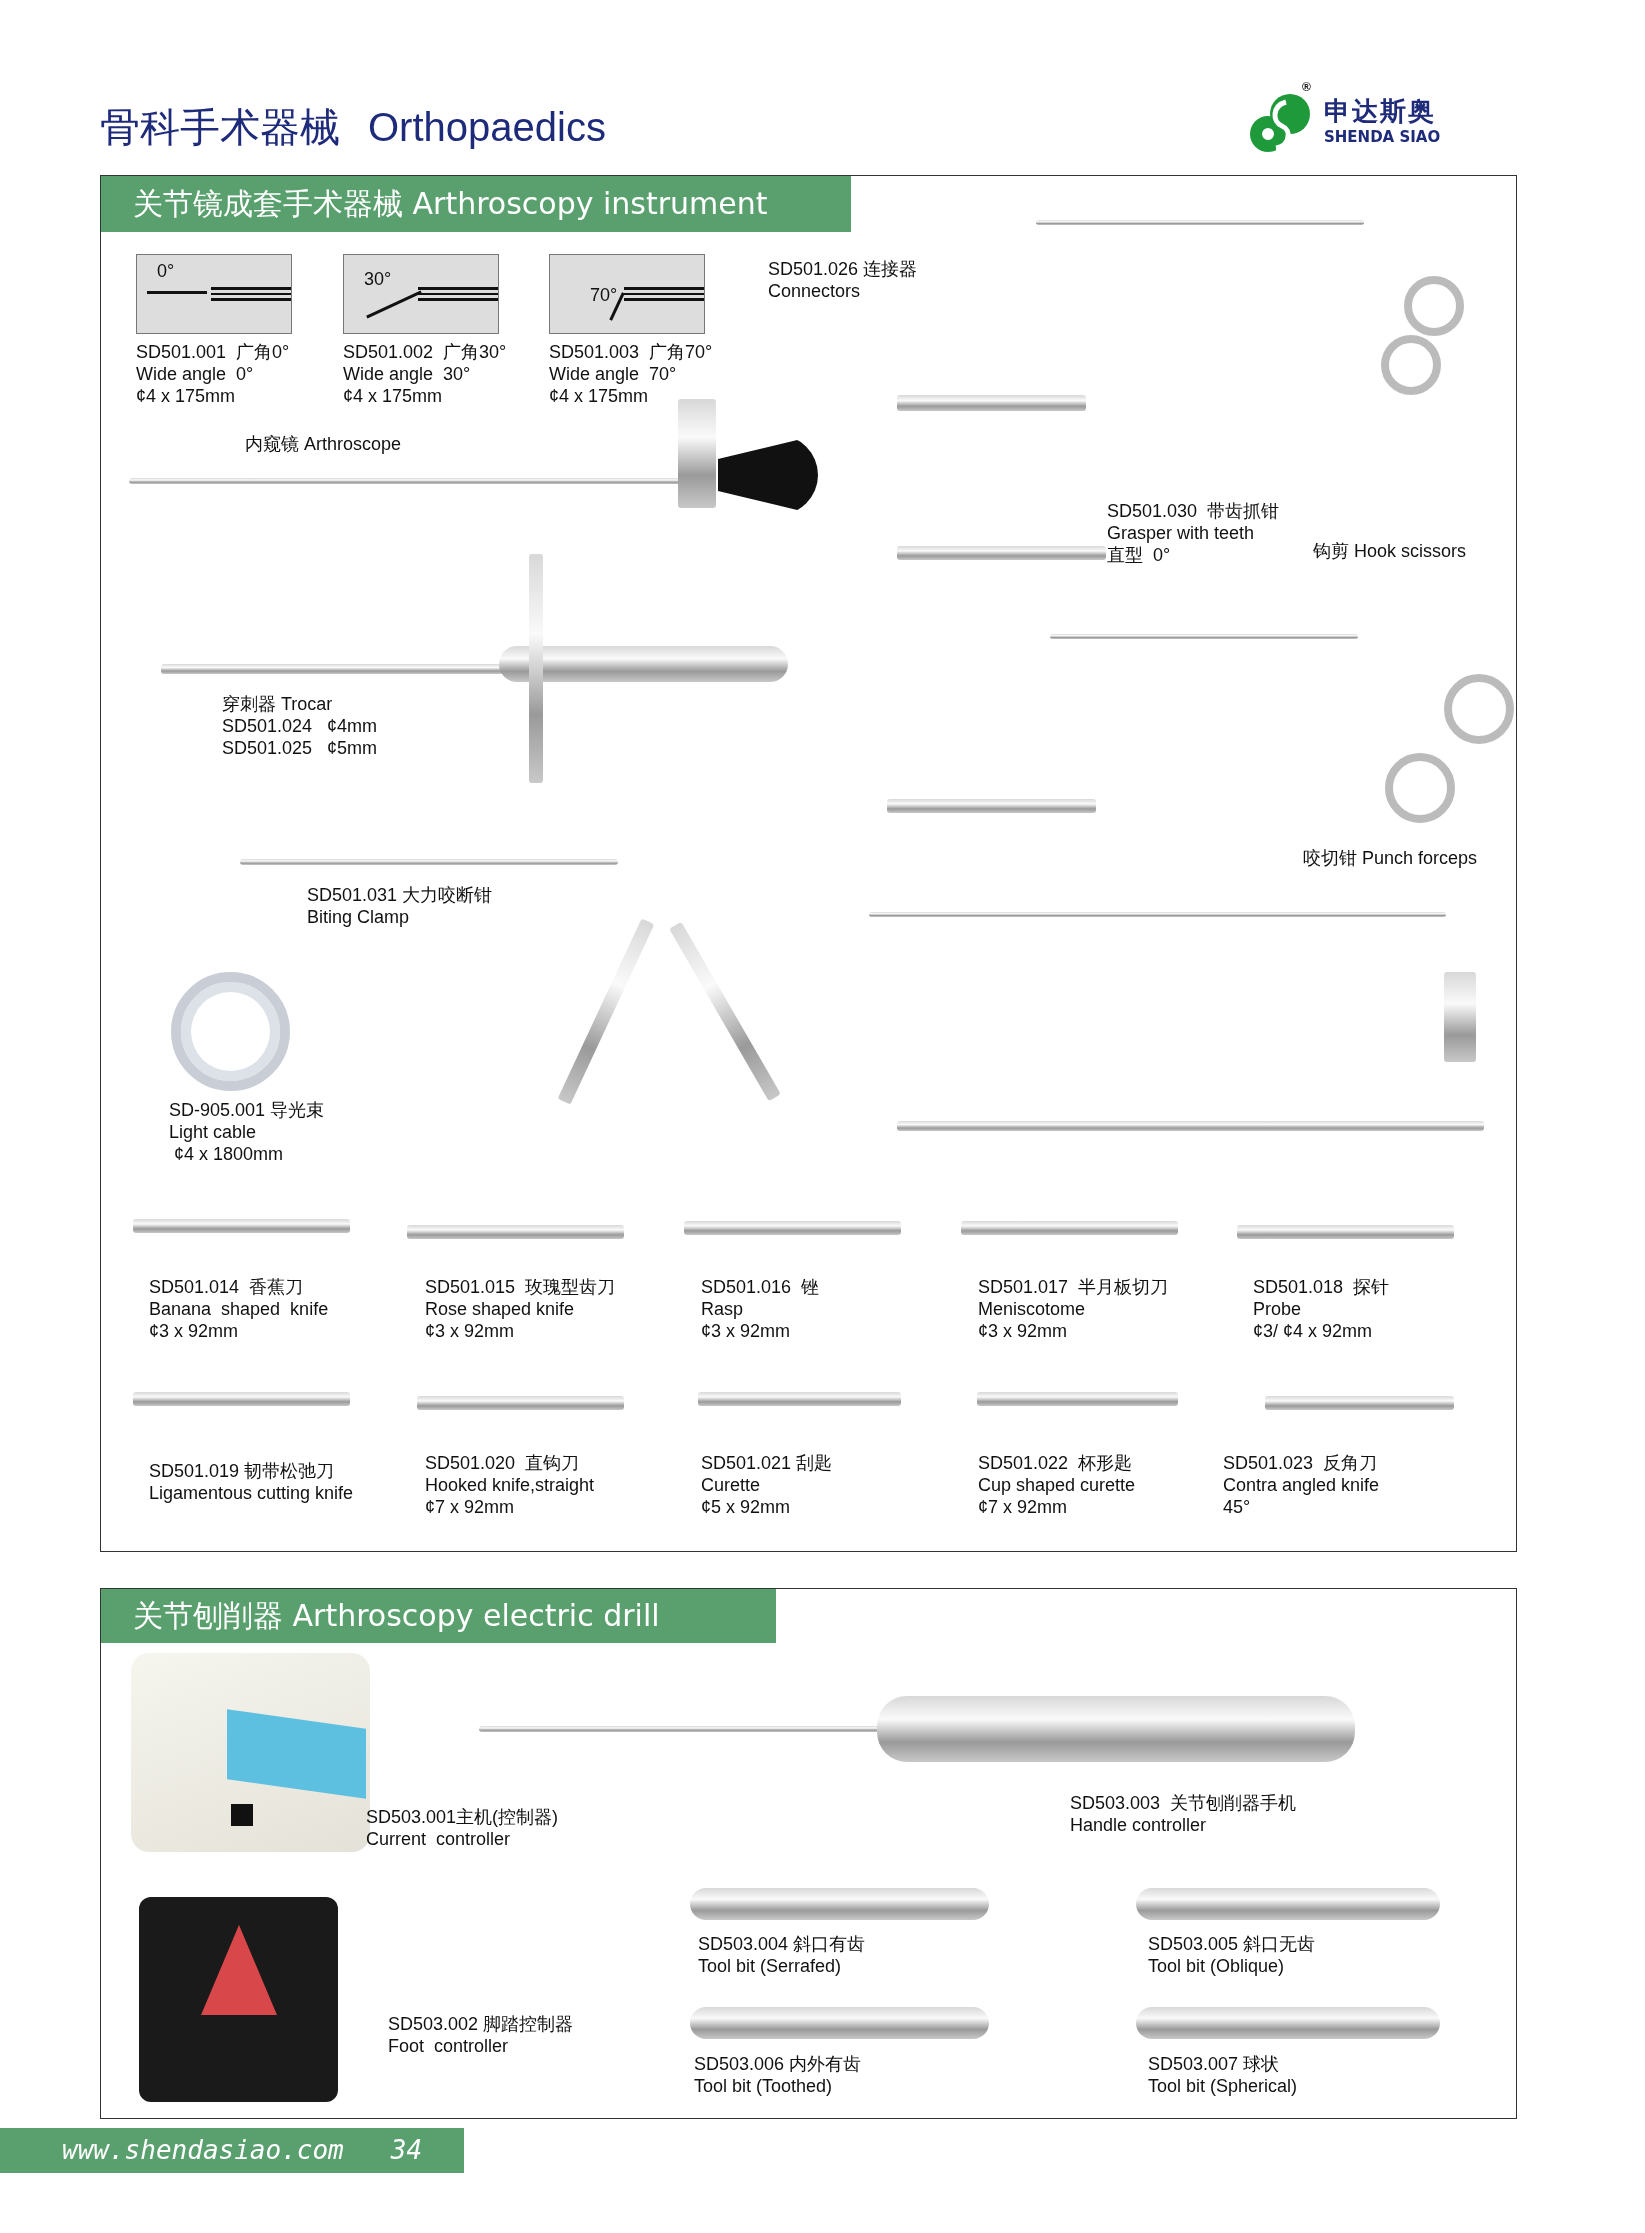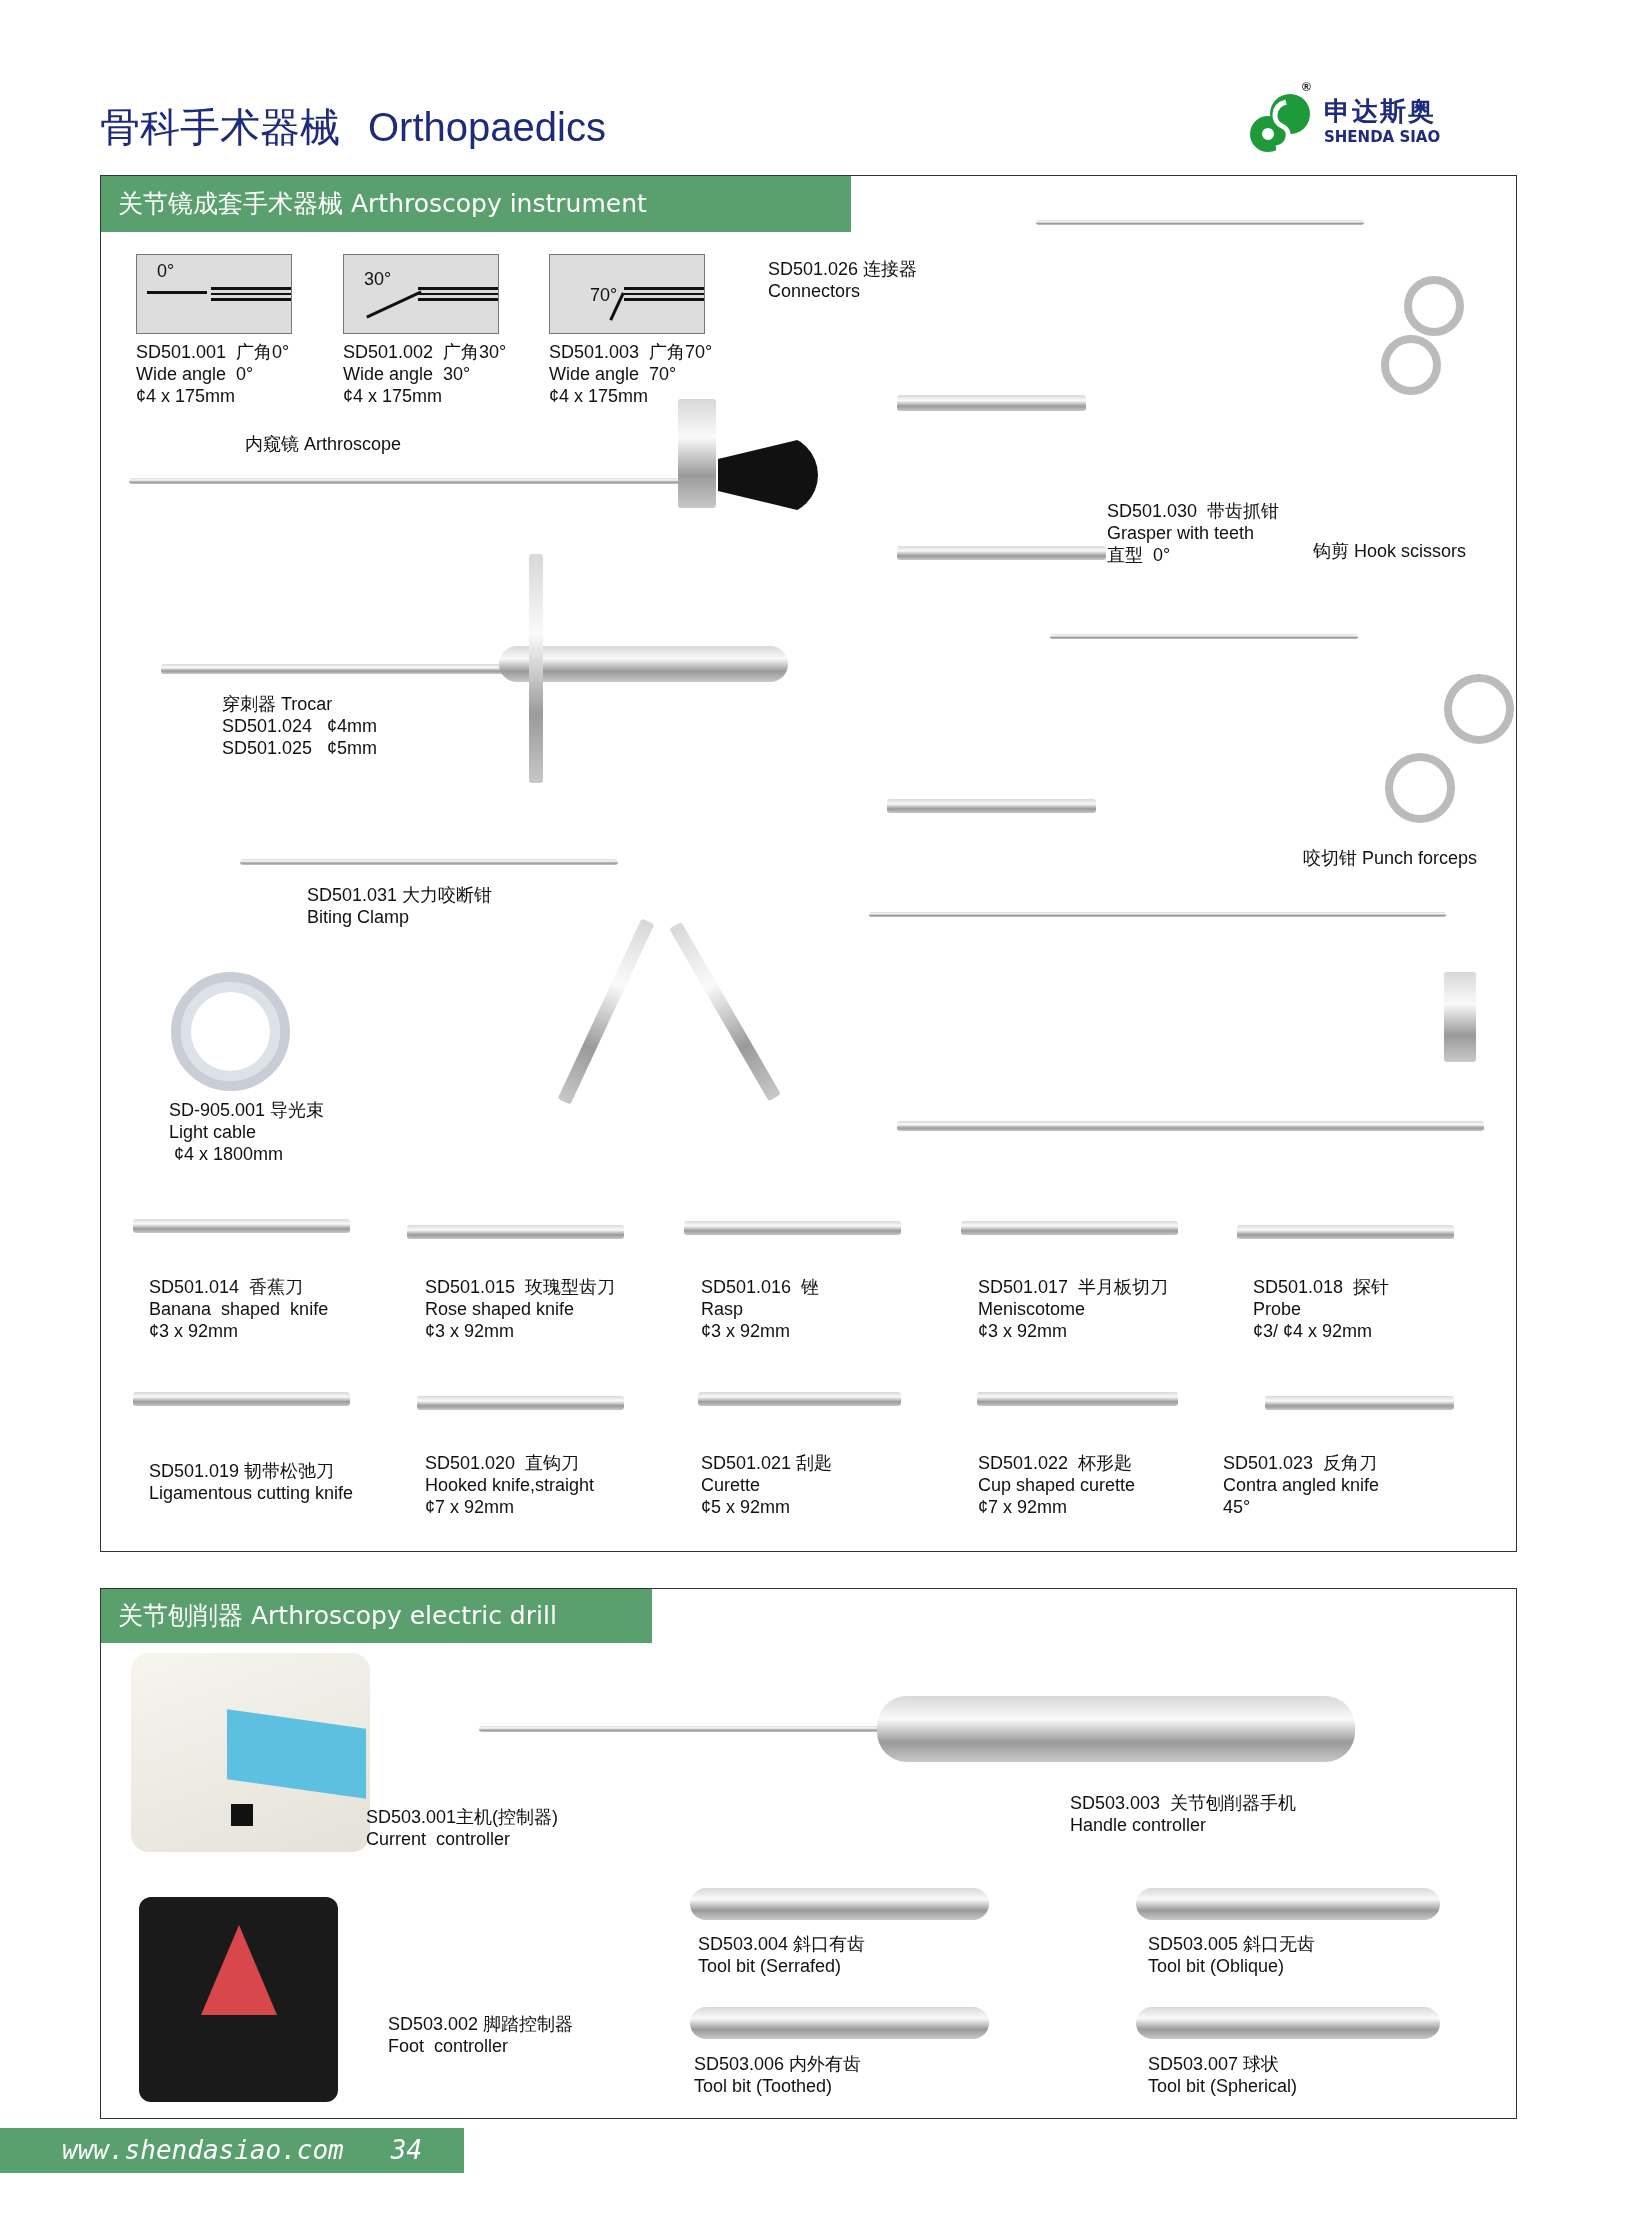--- a/index.html
+++ b/index.html
@@ -8,21 +8,21 @@
 .title-cn{font-family:"DejaVu Sans",sans-serif}
 #page-title{left:100px;top:100px;font-size:40px;color:#1e2a7a;white-space:nowrap}
 #page-title .en{margin-left:28px;font-family:"Liberation Sans",sans-serif}
 #logo{left:1246px;top:80px;width:199px;height:80px}
 .logo-cn{position:absolute;left:78px;top:14px;font-size:26px;color:#1e2a7a;font-weight:bold;font-family:"DejaVu Sans",sans-serif;letter-spacing:2px}
 .logo-en{position:absolute;left:78px;top:48px;font-size:15px;color:#1e2a7a;font-weight:bold;font-family:"DejaVu Sans",sans-serif}
 .logo-r{position:absolute;left:56px;top:0;font-size:12px;font-weight:bold}
 .box{border:1.5px solid #333;position:absolute}
 #sec1{left:100px;top:175px;width:1417px;height:1377px}
 #sec2{left:100px;top:1588px;width:1417px;height:531px}
-.sec-bar{position:absolute;left:0;top:0;background:#5aa06f;color:#fff;font-size:25px;height:56px;line-height:56px;padding-left:17px;white-space:nowrap}
+.sec-bar{position:absolute;left:0;top:0;background:#5aa06f;color:#fff;font-size:30px;height:56px;line-height:56px;padding-left:32px;white-space:nowrap}
 .lbl{position:absolute;font-size:18px;line-height:22px;white-space:pre;color:#111}
 .metal{position:absolute;background:linear-gradient(#d8d8d8,#fafafa 35%,#9a9a9a 70%,#c8c8c8);border-radius:3px}
 .angle-box{position:absolute;width:156px;height:80px;border:1px solid #777;background:#ddd;overflow:hidden}
 .rod3{position:absolute;right:0;top:32px;width:80px;height:14px;border-top:3px solid #111;border-bottom:3px solid #111}
 .rod3:after{content:"";position:absolute;left:0;right:0;top:3px;height:2px;background:#111}
 .ang-lbl{position:absolute;font-size:18px;font-weight:normal}
 .ring{position:absolute;border:8px solid #bbb;border-radius:50%}
 .footer{left:0;top:2128px;width:464px;height:45px;background:#5aa06f;color:#fff;font-size:26px;line-height:45px;padding-left:62px;font-family:"DejaVu Sans Mono",monospace;font-style:italic;white-space:pre}
 .tool{position:absolute;height:14px}
 </style>
@@ -126,21 +126,21 @@
   <div class="metal tool" style="left:1164px;top:1220px;width:189px"></div>
 
   <div class="lbl" style="left:48px;top:1284px"><div>SD501.019 韧带松弛刀</div><div>Ligamentous cutting knife</div></div>
   <div class="lbl" style="left:324px;top:1276px"><div>SD501.020  直钩刀</div><div>Hooked knife,straight</div><div>¢7 x 92mm</div></div>
   <div class="lbl" style="left:600px;top:1276px"><div>SD501.021 刮匙</div><div>Curette</div><div>¢5 x 92mm</div></div>
   <div class="lbl" style="left:877px;top:1276px"><div>SD501.022  杯形匙</div><div>Cup shaped curette</div><div>¢7 x 92mm</div></div>
   <div class="lbl" style="left:1122px;top:1276px"><div>SD501.023  反角刀</div><div>Contra angled knife</div><div>45°</div></div>
 </div>
 
 <div id="sec2" class="box">
-  <div class="sec-bar title-cn" style="width:551px;height:54px;line-height:54px">关节刨削器 Arthroscopy electric drill</div>
+  <div class="sec-bar title-cn" style="width:675px;height:54px;line-height:54px">关节刨削器 Arthroscopy electric drill</div>
 
   <div style="position:absolute;left:30px;top:64px;width:239px;height:199px;background:linear-gradient(160deg,#f6f5ee,#e4e2d8);border-radius:18px">
     <div style="position:absolute;left:96px;top:66px;width:139px;height:70px;background:#5ec0e0;transform:skewY(8deg)"></div>
     <div style="position:absolute;left:100px;top:151px;width:22px;height:22px;background:#111"></div>
   </div>
   <div class="lbl" style="left:265px;top:217px"><div>SD503.001主机(控制器)</div><div>Current  controller</div></div>
 
   <div class="metal" style="left:378px;top:137px;width:498px;height:6px"></div>
   <div class="metal" style="left:776px;top:107px;width:478px;height:66px;border-radius:30px"></div>
   <div class="lbl" style="left:969px;top:203px"><div>SD503.003  关节刨削器手机</div><div>Handle controller</div></div>

